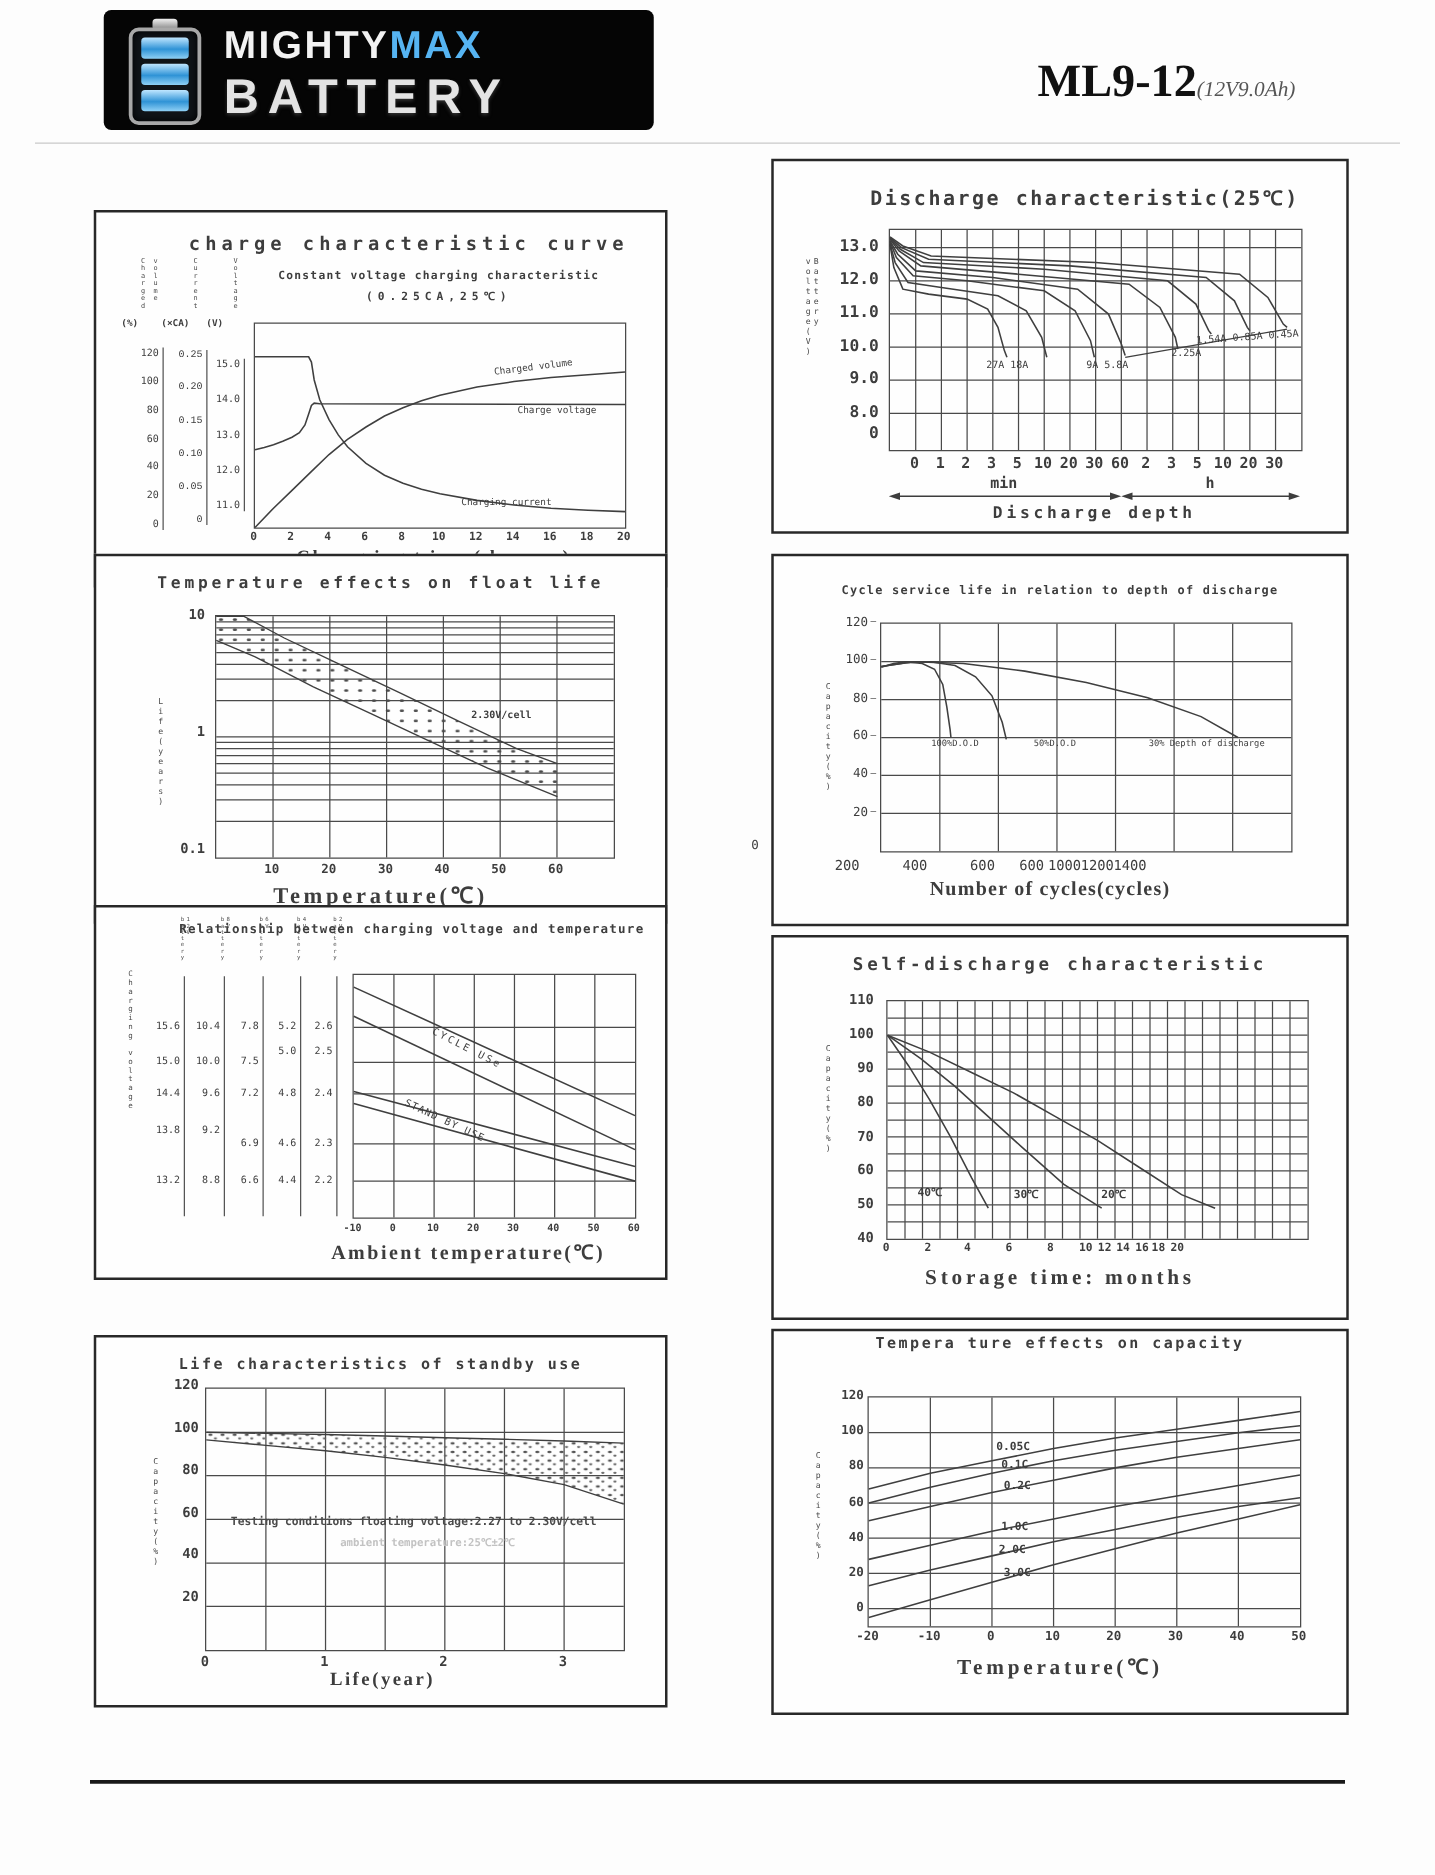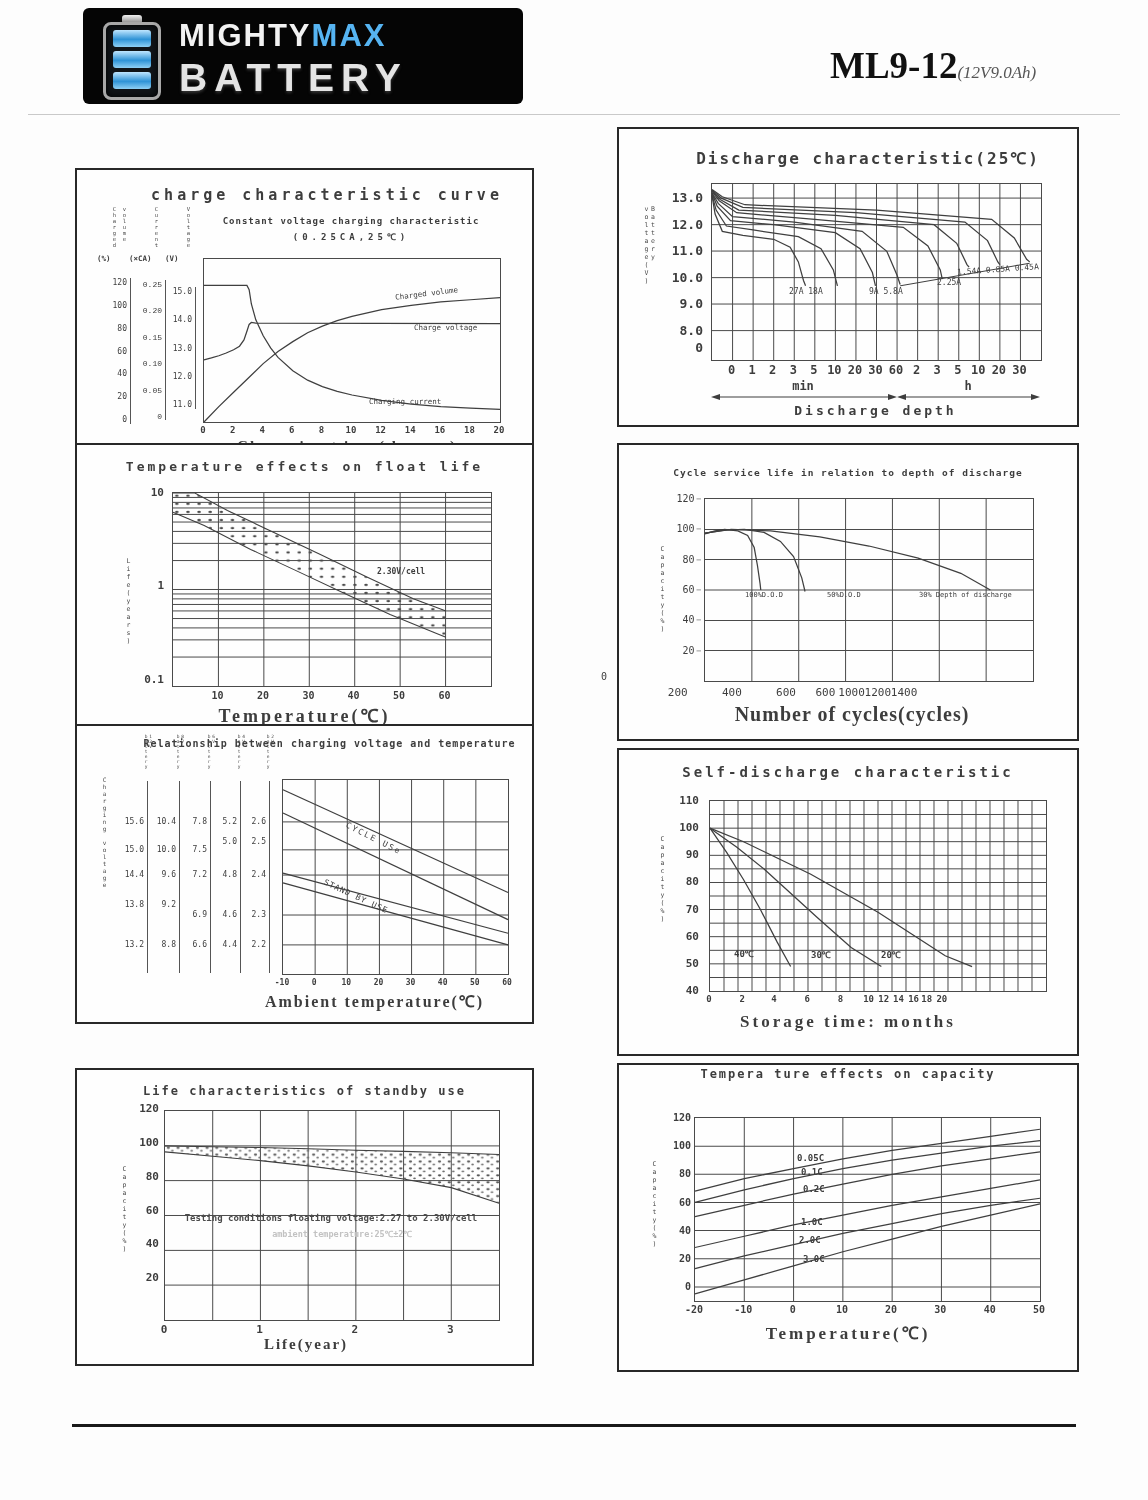--- a/index.html
+++ b/index.html
@@ -300,21 +300,21 @@
   <span class="clabel" style="left:300px;top:146px;font-size:7px;">30% Depth of discharge</span>
   <div class="ticks-x" style="left:85px;top:241px;width:328px;font-size:11px;">
       <span class="tick" style="left: -8%;">200</span>
       <span class="tick" style="left: 8.5%;">400</span>
       <span class="tick" style="left: 25%;">600</span>
       <span class="tick" style="left: 37%;">600</span>
       <span class="tick" style="left: 45%;">1000</span>
       <span class="tick" style="left: 53%;">1200</span>
       <span class="tick" style="left: 61%;">1400</span>
     </div>
-  <div class="xl" style="left:64px;top:258px;width:338px;font-size:20px;letter-spacing:1px;">Number of cycles(cycles)</div>
+  <div class="xl" style="left:52px;top:258px;width:338px;font-size:16px;letter-spacing:1px;">Number of cycles(cycles)</div>
 </div>
 
 <div class="panel" style="left:75px;top:724px;width:455px;height:296px;">
   <div class="ct" style="left:50px;top:12px;width:405px;font-size:10px;letter-spacing:1px;">Relationship between charging voltage and temperature</div>
   <div class="vtext" style="left:24px;top:50px;height:150px;font-size:6px;">Charging voltage</div>
 
   <div class="vtext" style="left:66px;top:8px;height:44px;font-size:4.5px;">12V battery</div>
   <div class="vtext" style="left:98px;top:8px;height:44px;font-size:4.5px;">8V battery</div>
   <div class="vtext" style="left:129px;top:8px;height:44px;font-size:4.5px;">6V battery</div>
   <div class="vtext" style="left:159px;top:8px;height:44px;font-size:4.5px;">4V battery</div>

